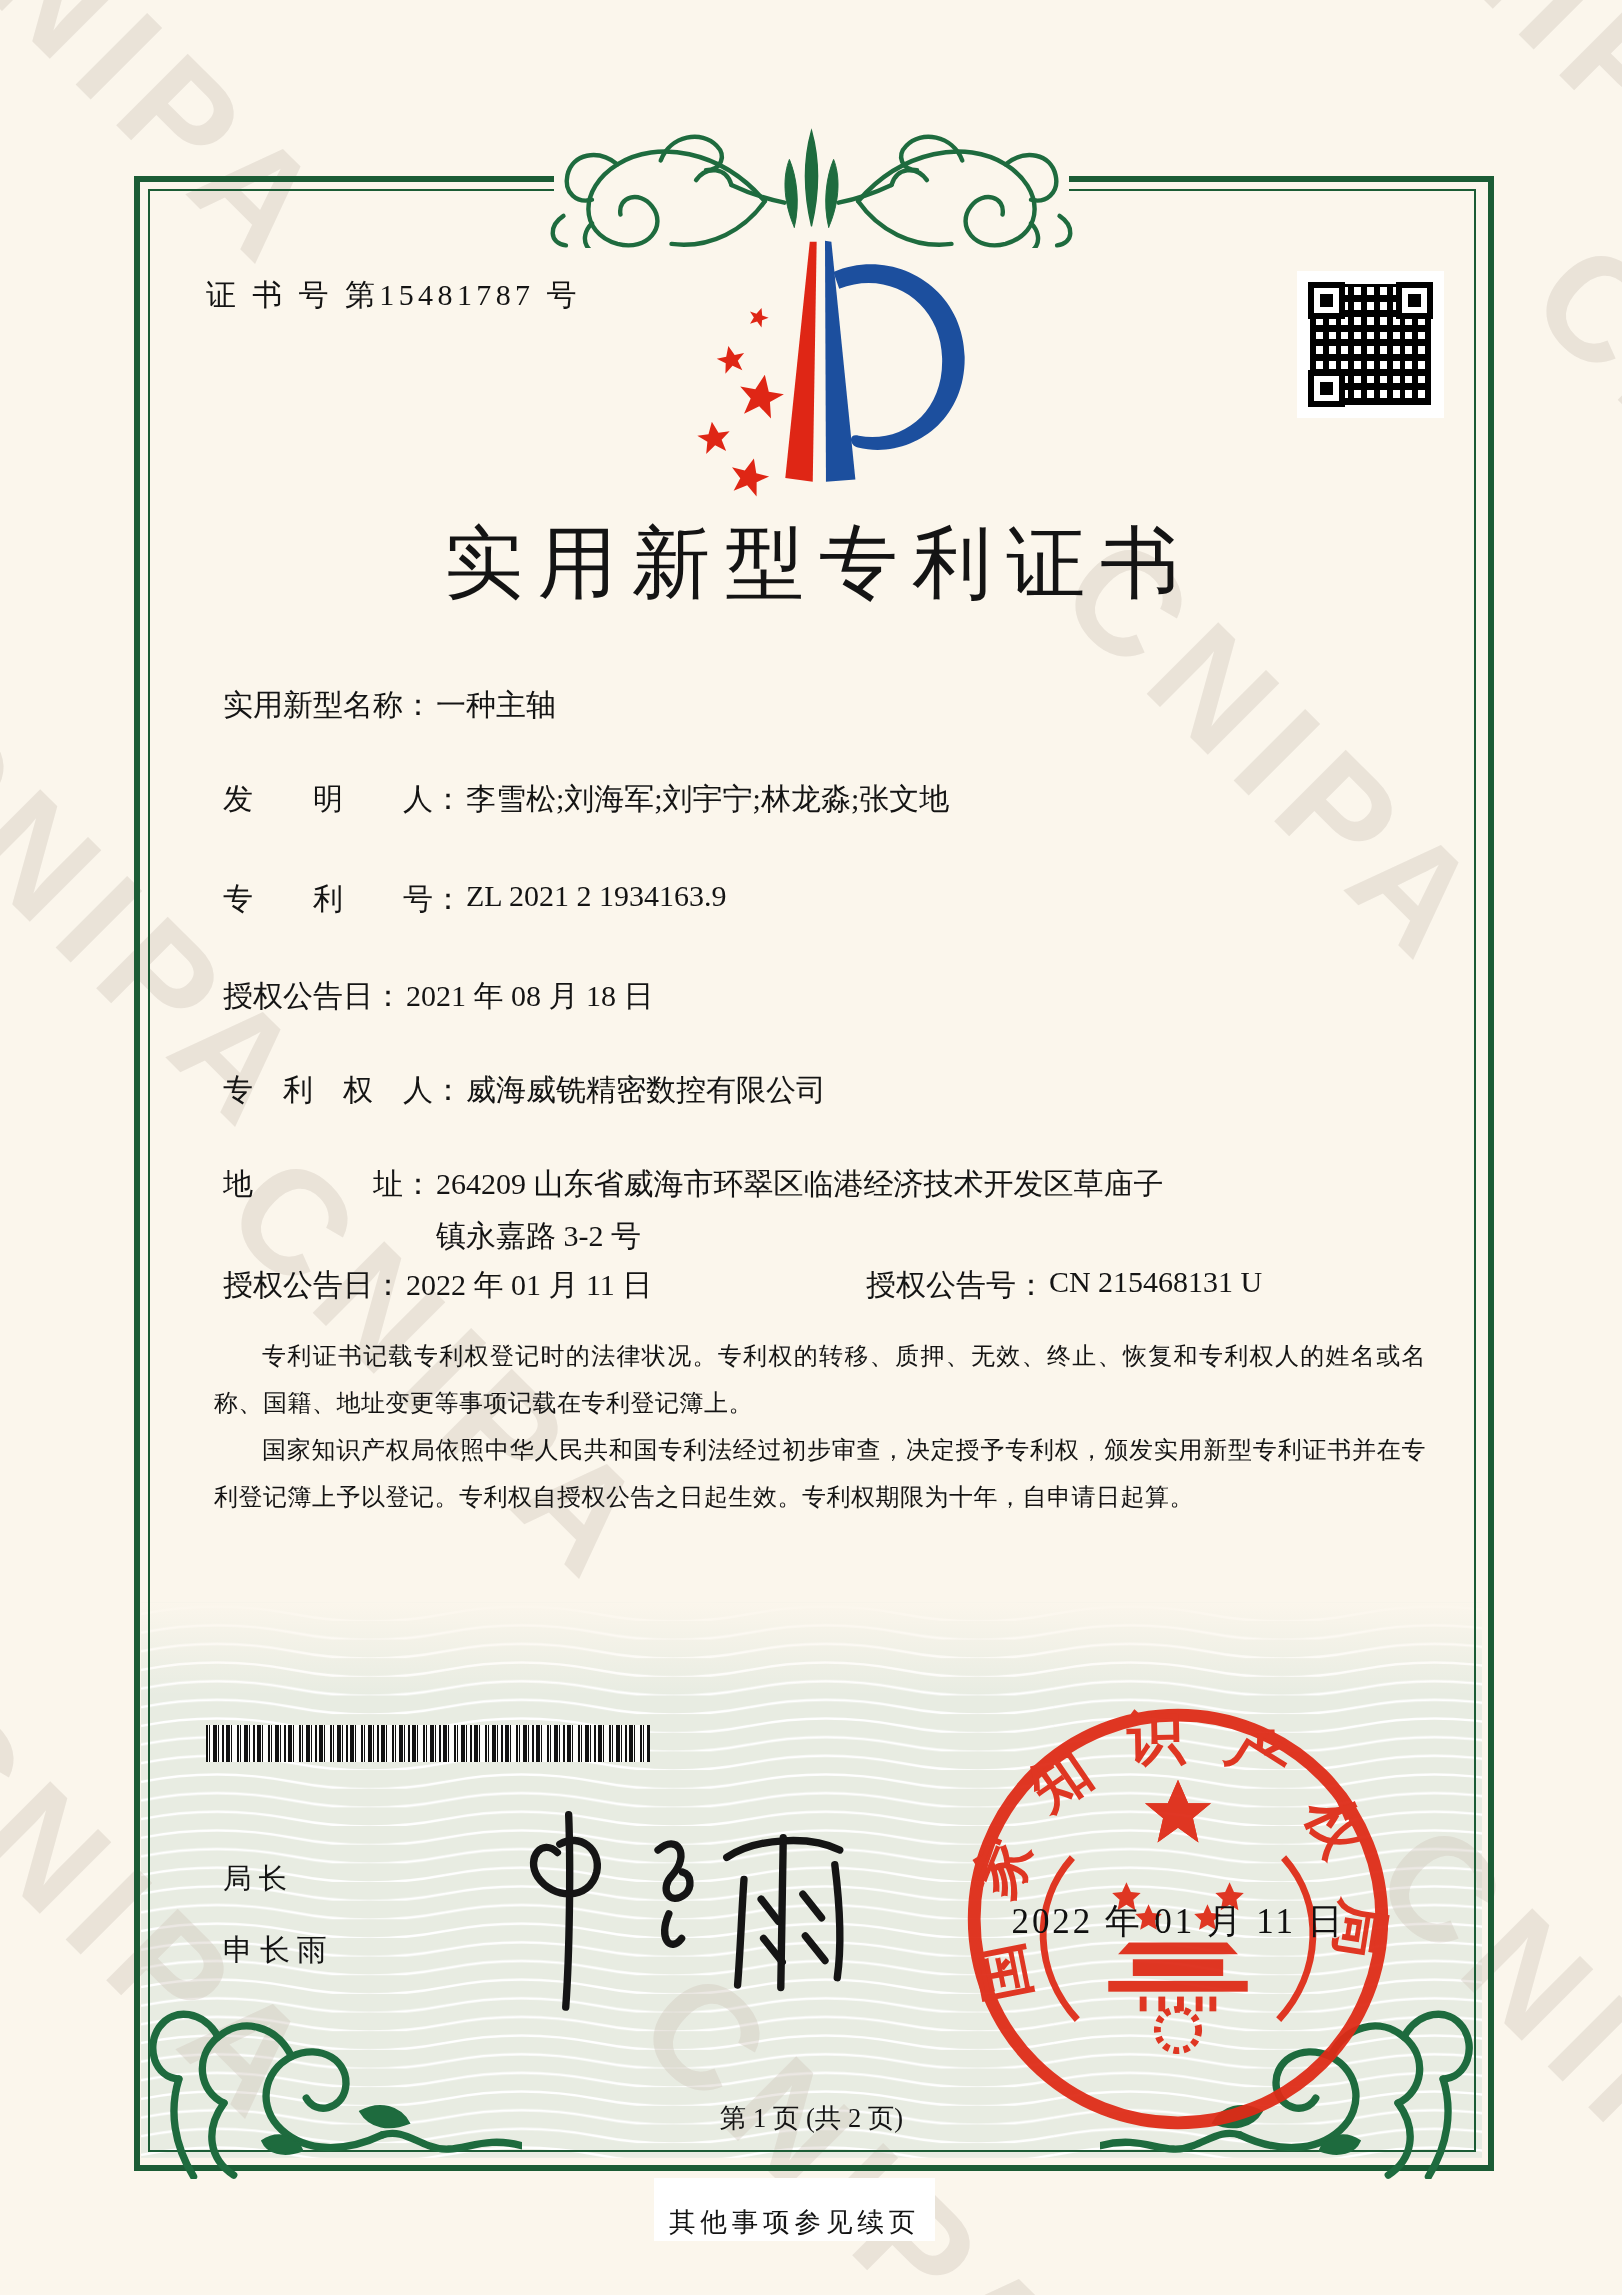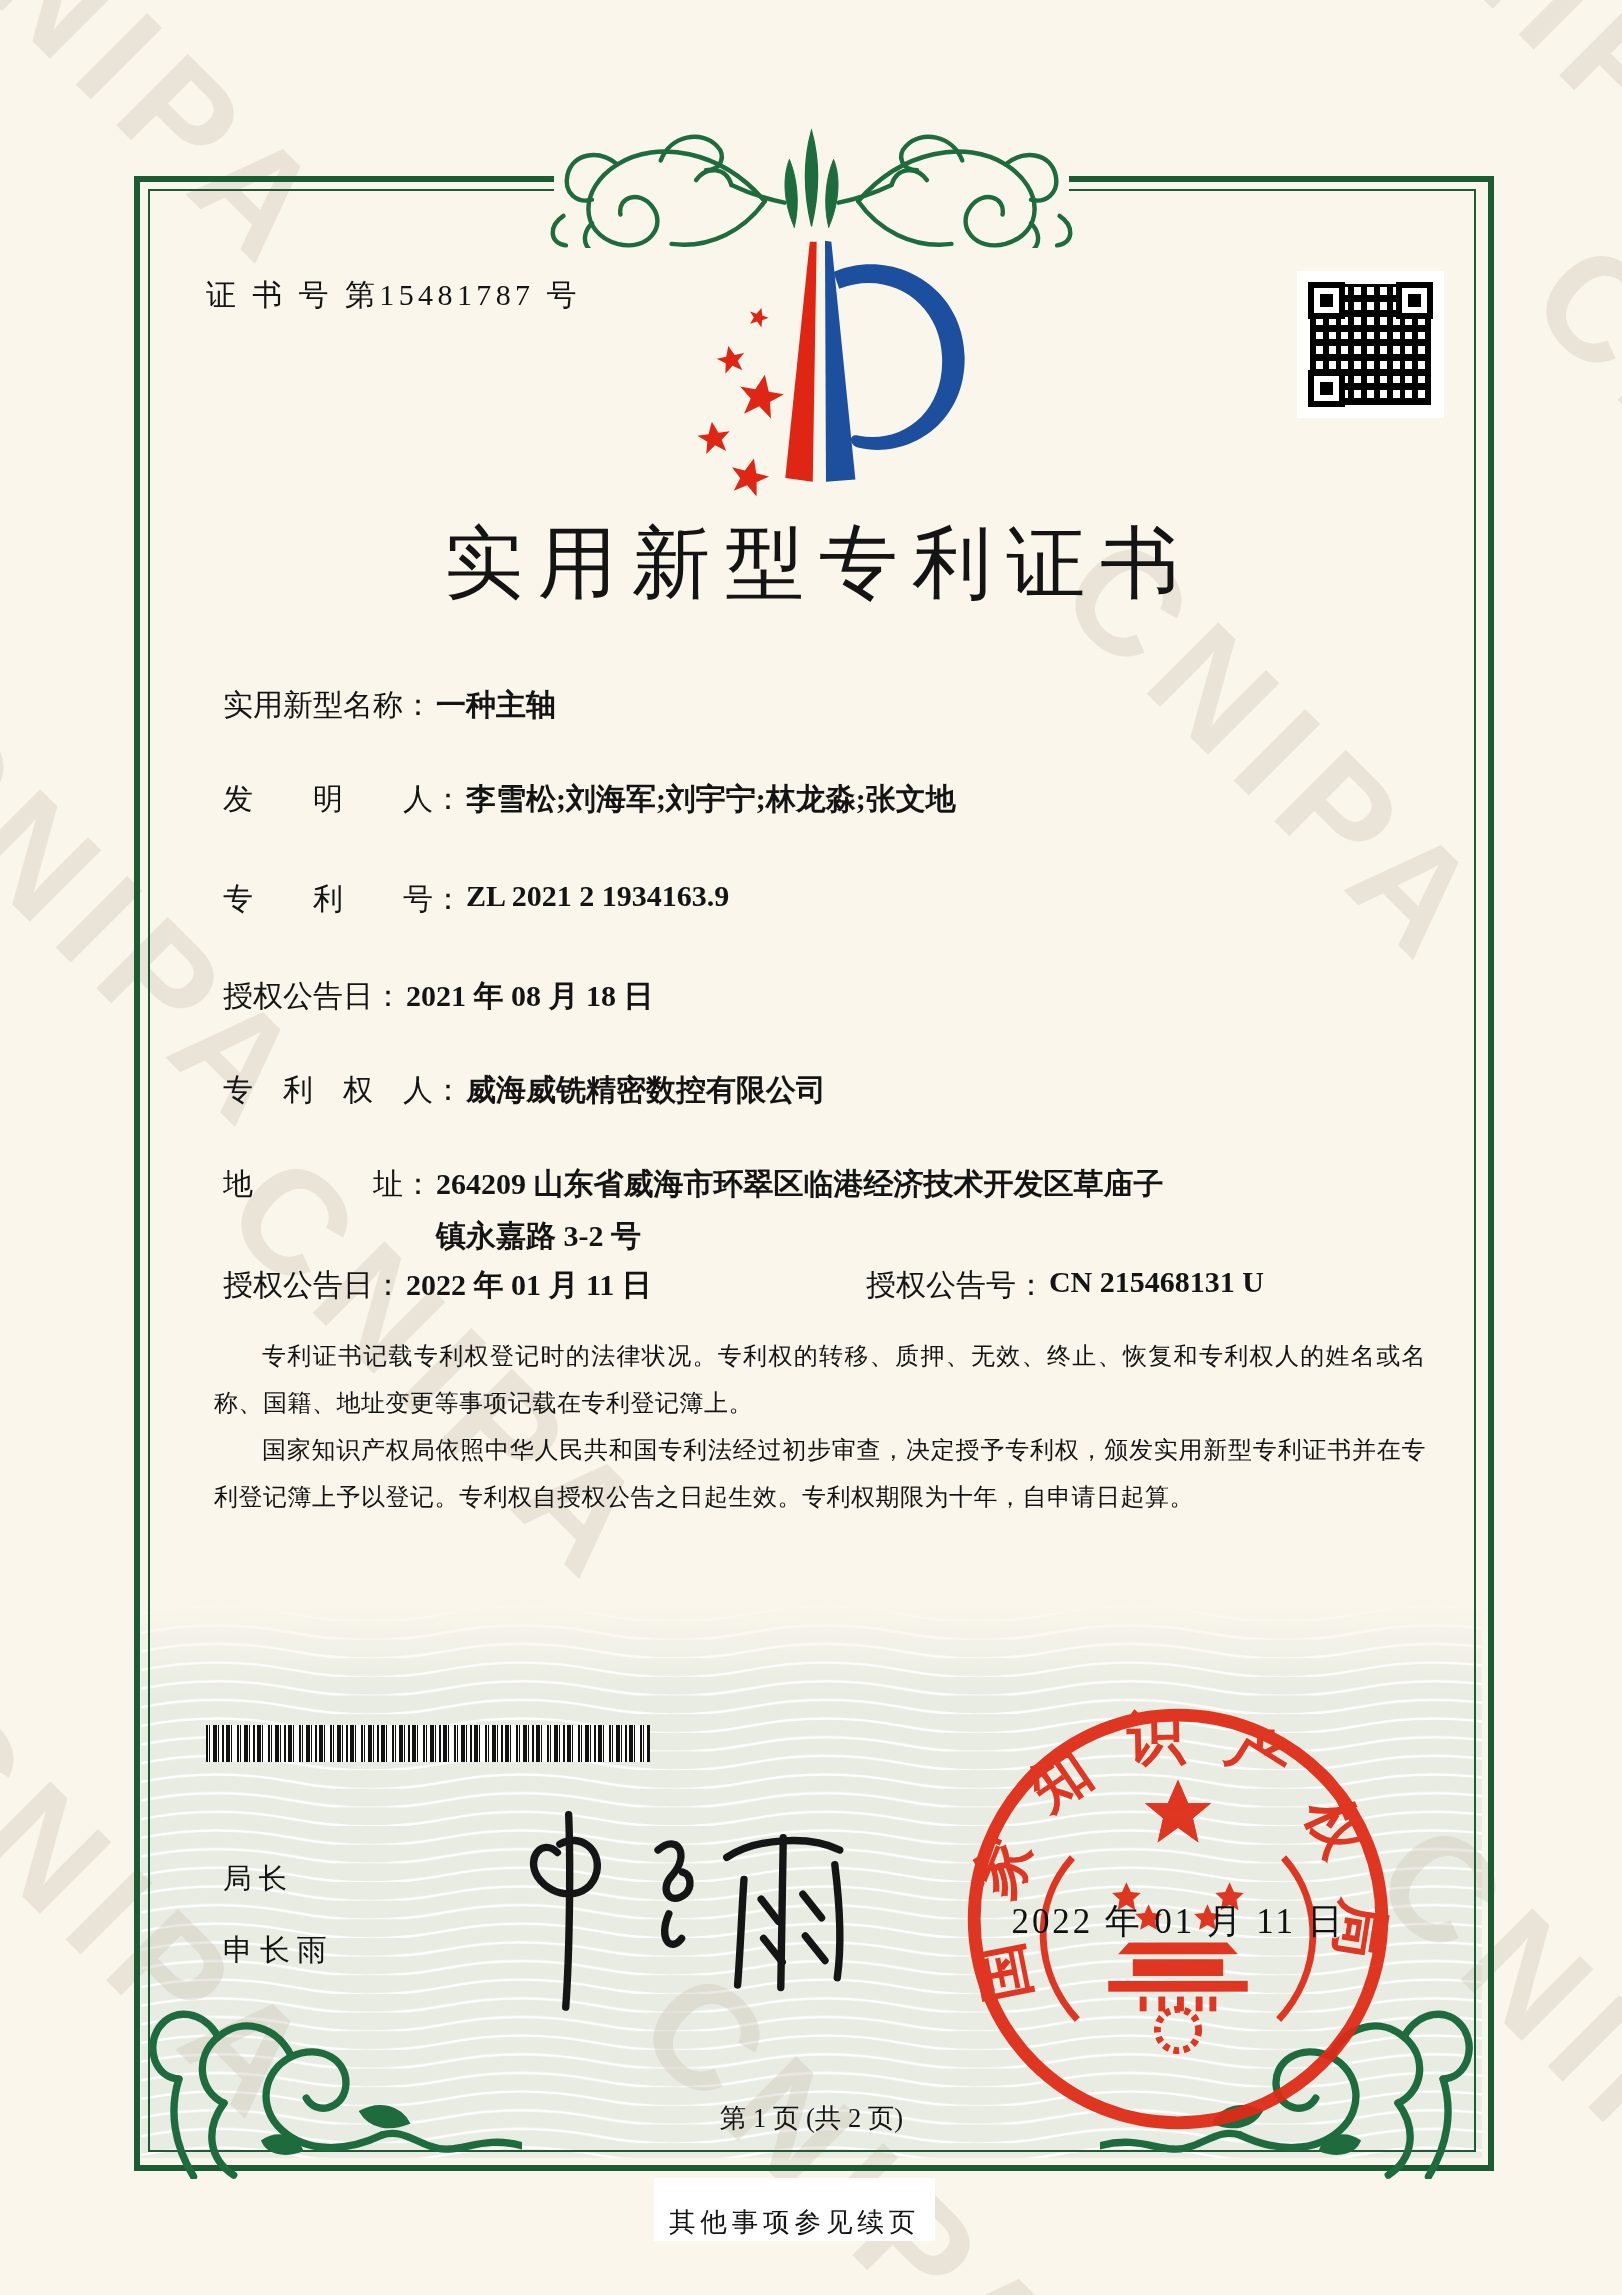--- a/index.html
+++ b/index.html
@@ -27,21 +27,21 @@
       repeating-linear-gradient(90deg,#000 0 5.9px,transparent 5.9px 12.8px),
       repeating-linear-gradient(0deg,#000 0 6.9px,transparent 6.9px 14.7px),
       repeating-linear-gradient(45deg,transparent 0 9.3px,#fff 9.3px 12.3px);}
   .qr-f{position:absolute;width:25.5px;height:25.5px;border:6.9px solid #000;background:#fff;}
   .qr-f div{width:12.8px;height:12.8px;margin:6.4px;background:#000;}
   .qr-f.tl{left:10.8px;top:10.8px;} .qr-f.tr{right:10.8px;top:10.8px;} .qr-f.bl{left:10.8px;bottom:10.8px;}
   .title{position:absolute;left:0;top:511px;width:1623px;text-align:center;z-index:5;
          font-size:79px;font-weight:normal;letter-spacing:14.7px;text-indent:14.7px;}
   
   .row{position:absolute;left:223px;z-index:5;display:flex;font-size:30px;white-space:nowrap;}
-  .row .val{margin-left:2.9px;font-weight:bold;}
+  .row .val{margin-left:2.9px;}
   .addr-l2{margin-top:10.8px;}
   .grant2{position:absolute;left:643px;top:0;display:flex;}
   
   .body-text{position:absolute;left:214px;top:1333px;width:1212px;z-index:5;
              font-size:24px;line-height:47px;text-align:justify;letter-spacing:0.5px;}
   .body-text p{margin:0;text-indent:48px;}
   
   .barcode{position:absolute;left:206px;top:1725px;width:444px;height:37px;z-index:5;
     background:repeating-linear-gradient(90deg,
       #111 0 2px,#fdfdfb 2px 3.4px,#111 3.4px 4.4px,#fdfdfb 4.4px 7.4px,

